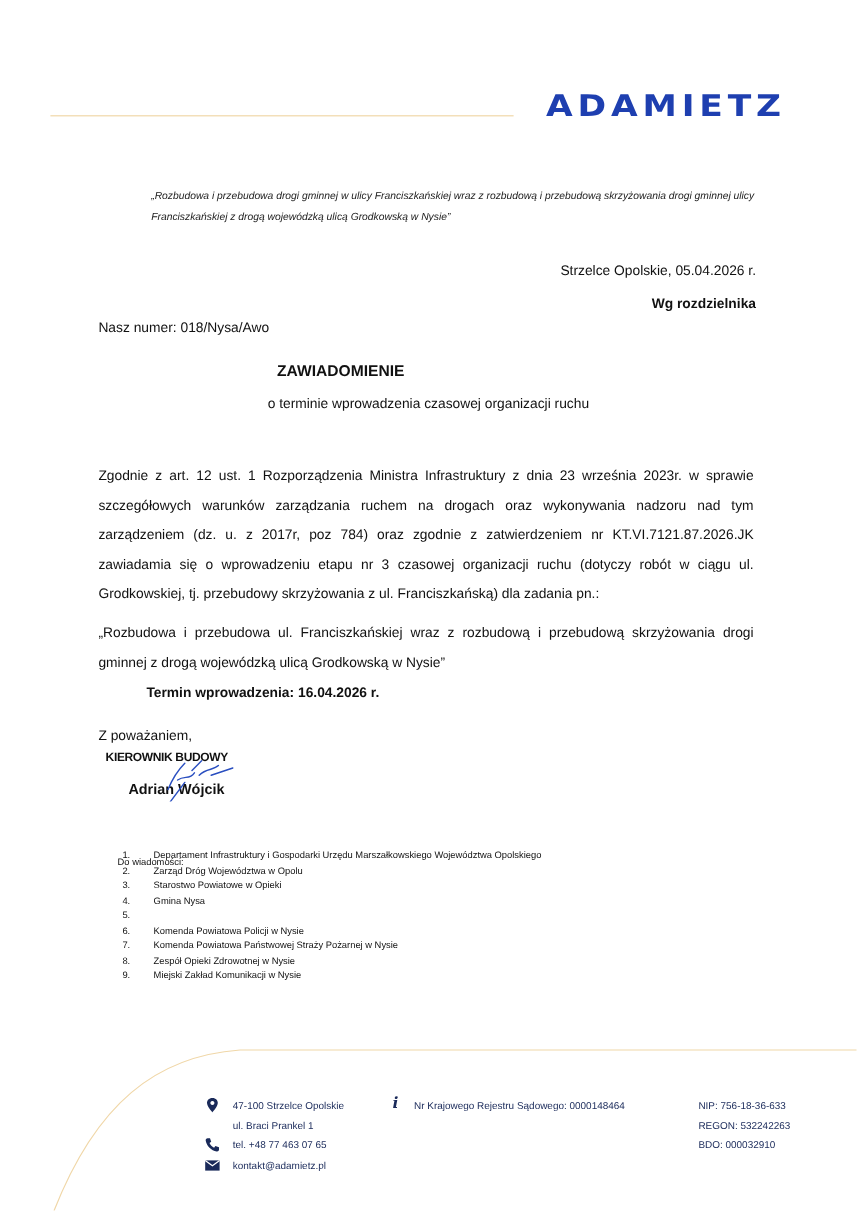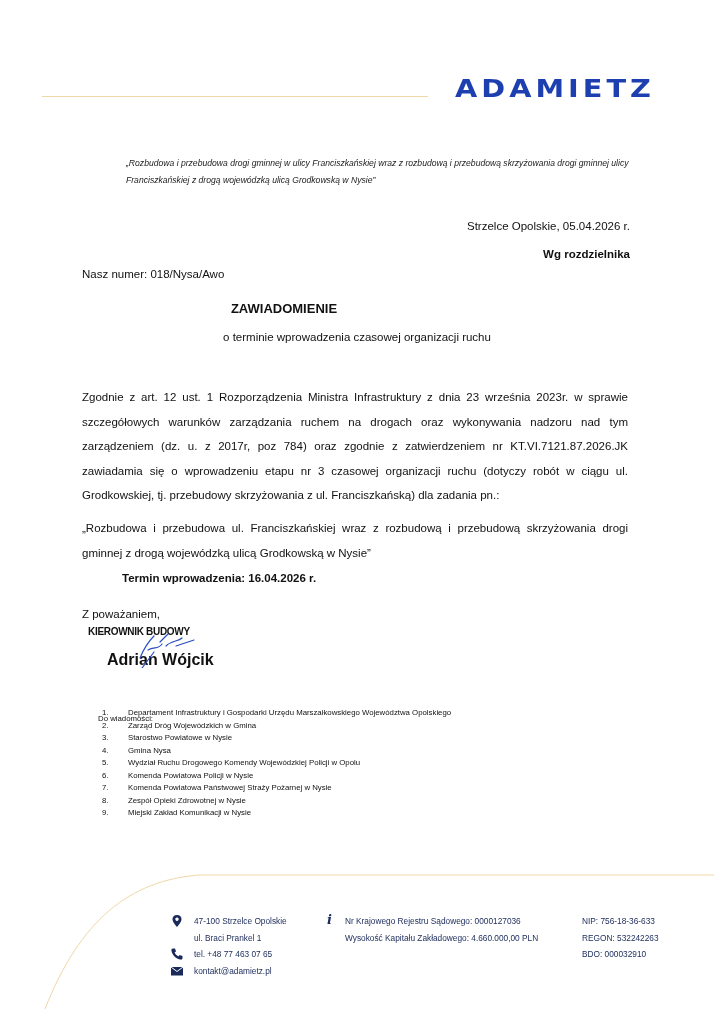--- a/index.html
+++ b/index.html
@@ -13,21 +13,21 @@
   .place-date { right: 84px; top: 220px; font-size: 11.5px; }
   .recipient { right: 84px; top: 248px; font-size: 11.5px; font-weight: bold; }
   .ref { left: 82px; top: 268px; font-size: 11.5px; }
   .title { left: 0; width: 568px; top: 301px; text-align: center; font-size: 13px; font-weight: bold; }
   .subtitle { left: 0; width: 714px; top: 331px; text-align: center; font-size: 11.5px; font-weight: normal; }
   .body-para { left: 82px; top: 385px; width: 546px; font-size: 11.5px; line-height: 24.6px; text-align: justify; }
   .quote { left: 82px; top: 516px; width: 546px; font-size: 11.5px; line-height: 24.6px; text-align: justify; }
   .deadline { left: 82px; top: 572px; font-size: 11.5px; font-weight: bold; margin-left: 40px; }
   .regards { left: 82px; top: 608px; font-size: 11.5px; }
   .role { left: 88px; top: 626px; font-size: 10px; font-weight: bold; letter-spacing: -0.3px; }
-  .signer { left: 107px; top: 651px; font-size: 16px; font-weight: bold; }
+  .signer { left: 107px; top: 651px; font-size: 12px; font-weight: bold; }
   .signature { left: 130px; top: 628px; width: 70px; height: 40px; }
   .dist-label { left: 82px; top: 714px; font-size: 7.8px; padding-left: 16px; }
   .dist-list { left: 102px; top: 707px; margin: 0; padding: 0; list-style: none; font-size: 7.8px; }
   .dist-list li { height: 12.5px; line-height: 12.5px; display: flex; }
   .dist-list .num { width: 26px; }
   .footer-curve { left: 0; top: 860px; width: 714px; height: 149px; }
   .footer { font-size: 8.3px; color: #1a2a5a; line-height: 16.5px; }
   .ficon { width: 14px; height: 14px; display: inline-block; }
   .col1 { left: 170px; top: 913px; }
   .col1 .row { display: flex; align-items: center; height: 16.5px; }
@@ -63,33 +63,32 @@
 </svg>
 
 <div class="abs dist-label">Do wiadomości:</div>
 <ul class="abs dist-list">
   <li>
       <span class="num">1.</span>
       <span>Departament Infrastruktury i Gospodarki Urzędu Marszałkowskiego Województwa Opolskiego</span>
     </li>
   <li>
       <span class="num">2.</span>
-      <span>Zarząd Dróg Wojewódzkich w Gmina</span>
+      <span>Zarząd Dróg Województwa w Opolu</span>
     </li>
   <li>
       <span class="num">3.</span>
-      <span>Starostwo Powiatowe w Nysie</span>
+      <span>Starostwo Powiatowe w Opieki</span>
     </li>
   <li>
       <span class="num">4.</span>
       <span>Gmina Nysa</span>
     </li>
   <li>
       <span class="num">5.</span>
-      <span>Wydział Ruchu Drogowego Komendy Wojewódzkiej Policji w Opolu</span>
     </li>
   <li>
       <span class="num">6.</span>
       <span>Komenda Powiatowa Policji w Nysie</span>
     </li>
   <li>
       <span class="num">7.</span>
       <span>Komenda Powiatowa Państwowej Straży Pożarnej w Nysie</span>
     </li>
   <li>
@@ -134,22 +133,21 @@
           <path d="M1 3 L7 7.5 L13 3" fill="none" stroke="#ffffff" stroke-width="1"></path>
         </svg>
       </span>
     <span>kontakt@adamietz.pl</span>
   </div>
 </div>
 
 <div class="abs footer col2">
   <span class="ic">i</span>
   <div>
-    <div>Nr Krajowego Rejestru Sądowego: 0000127036</div>
-    <div>Wysokość Kapitału Zakładowego: 4.660.000,00 PLN</div>
+    <div>Nr Krajowego Rejestru Sądowego: 0000148464</div>
   </div>
 </div>
 
 <div class="abs footer col3">
   <div>NIP: 756-18-36-633</div>
   <div>REGON: 532242263</div>
   <div>BDO: 000032910</div>
 </div>
 
 </body></html>

